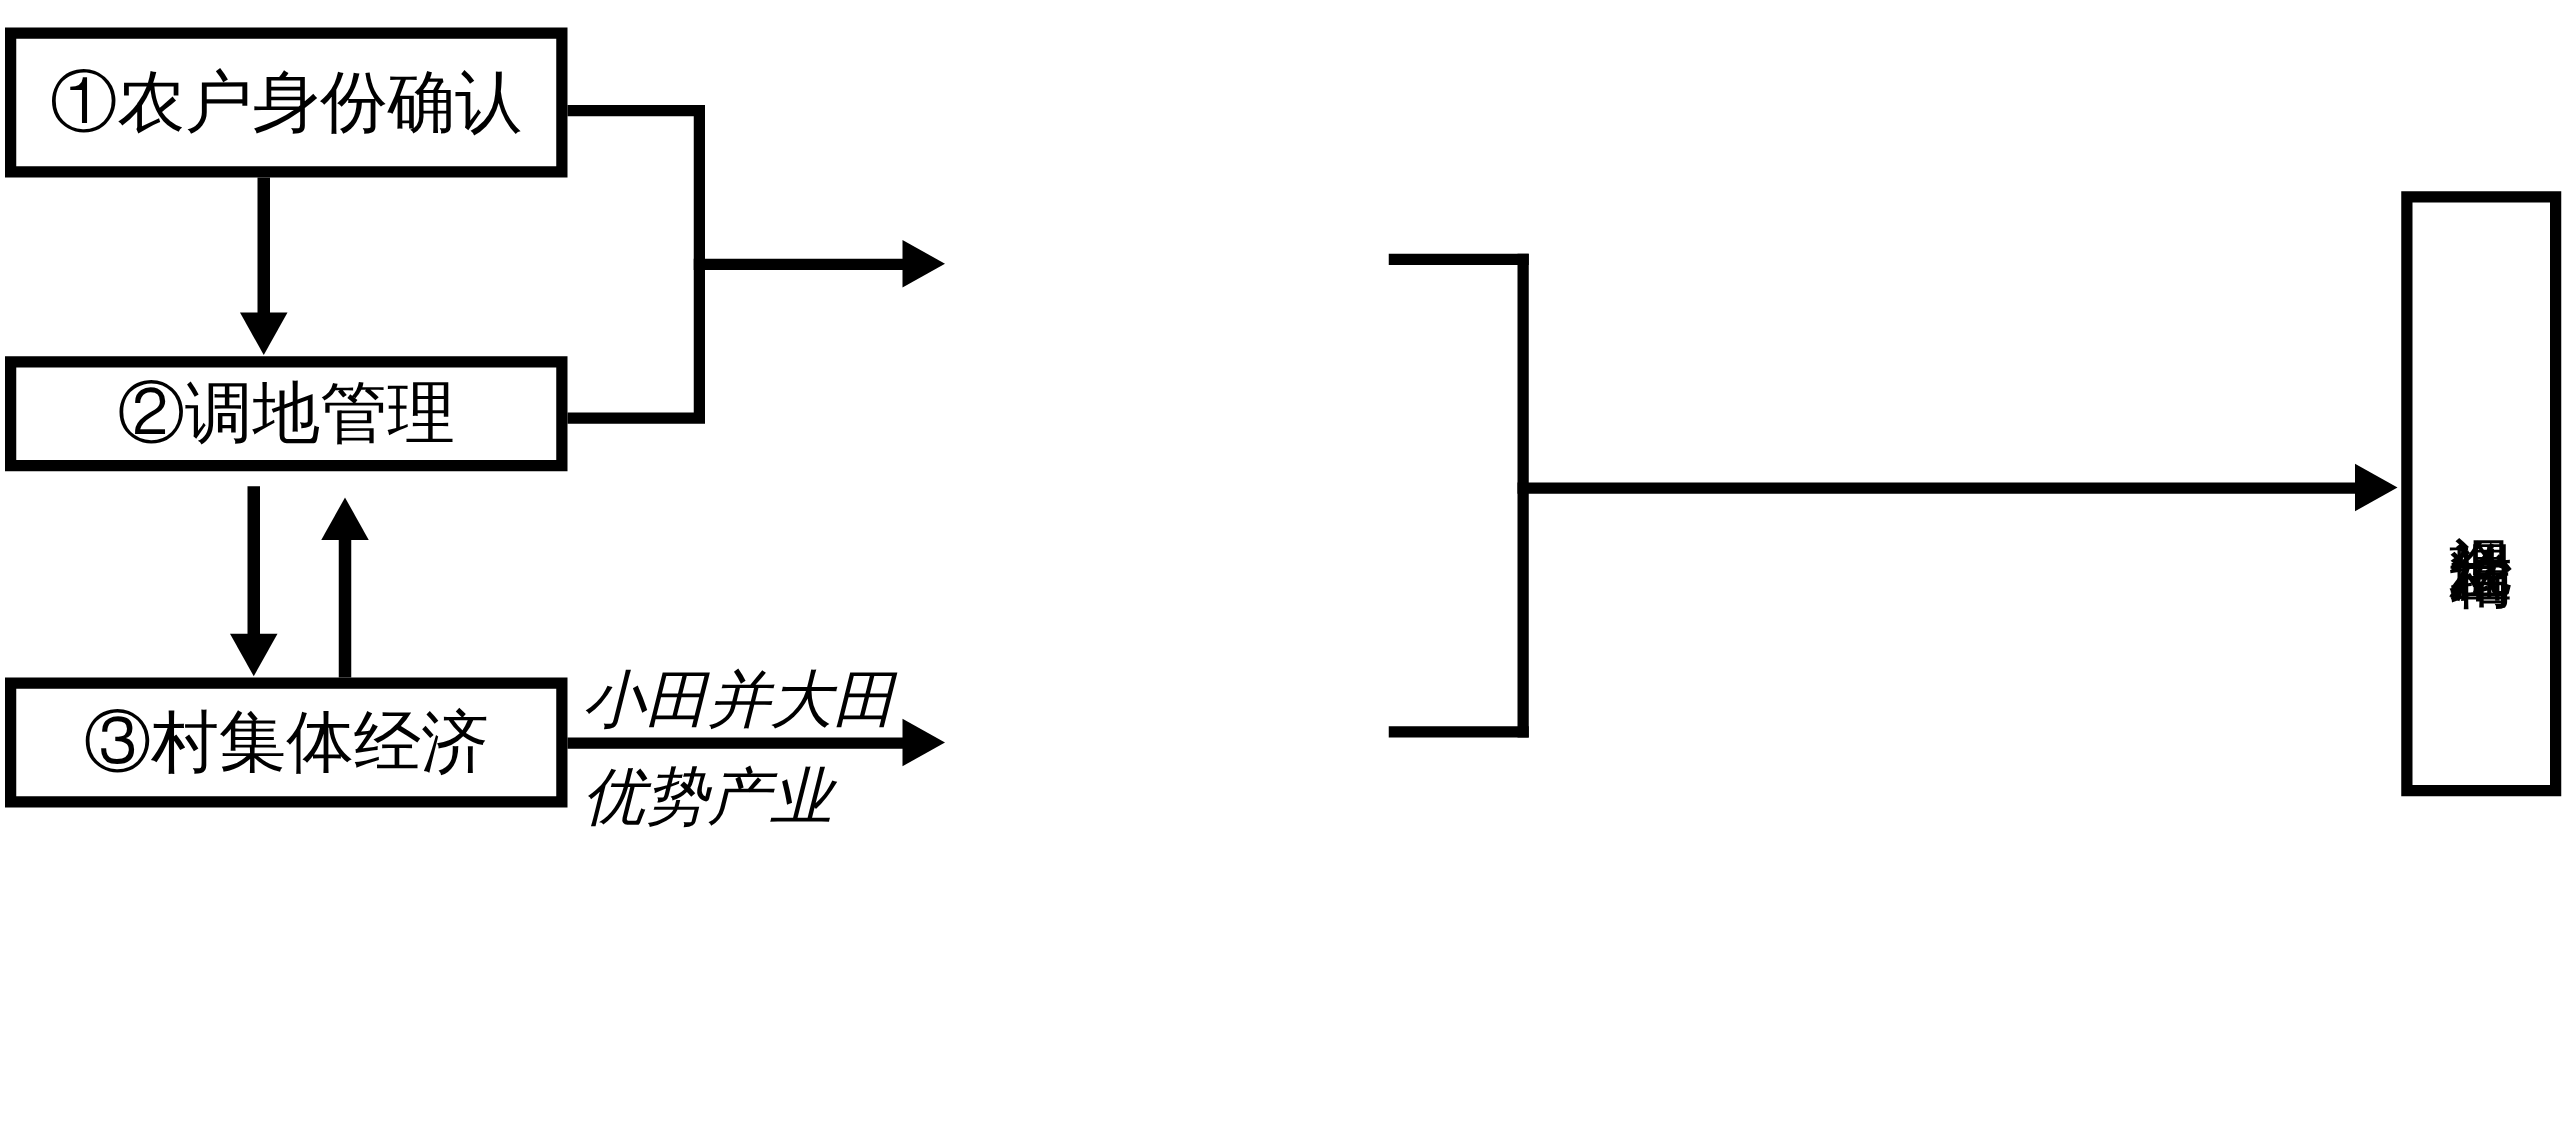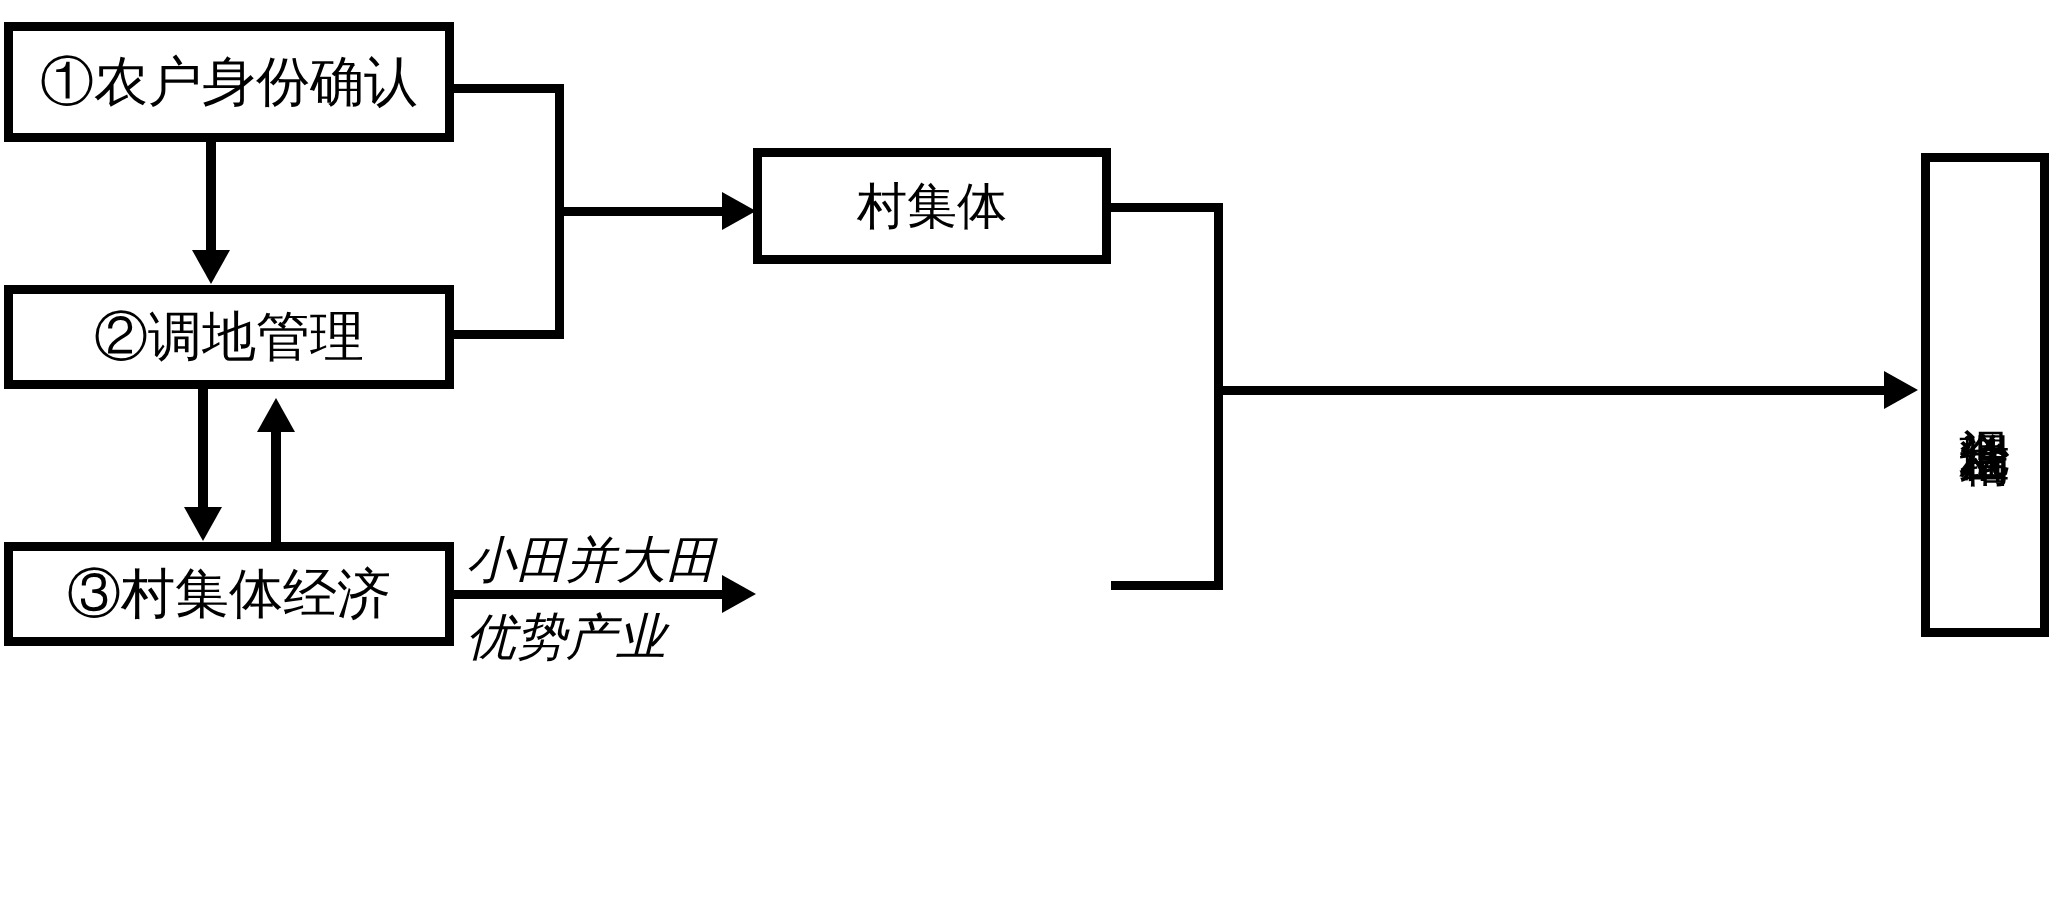--- a/index.html
+++ b/index.html
@@ -26,21 +26,21 @@
     color: #000000;
     line-height: 1.05;
     text-align: center;
   }
   .node-label {
     display: block;
     white-space: nowrap;
   }
   
   #node-farmer-identity { left: 4px;  top: 22px;  width: 450px; height: 120px; font-size: 54px; }
-  #node-land-adjust     { left: 4px;  top: 285px; width: 450px; height: 104px; font-size: 54px; }
+  #node-land-adjust     { left: 4px;  top: 285px; width: 450px; height: 92px; font-size: 54px; }
   #node-village-economy { left: 4px;  top: 542px; width: 450px; height: 104px; font-size: 54px; justify-content: center; }
   
   #node-village-collective { left: 753px; top: 148px; width: 358px; height: 116px; font-size: 50px; }
   #node-market             { left: 753px; top: 536px; width: 358px; height: 114px; font-size: 50px; }
   
   #node-mixed-governance {
     left: 1921px; top: 153px; width: 128px; height: 484px; font-size: 50px;
   }
   #node-mixed-governance .node-label {
     writing-mode: vertical-rl;
@@ -98,23 +98,20 @@
   </div>
 
   <div class="node" id="node-land-adjust">
     <span class="node-label">②调地管理</span>
   </div>
 
   <div class="node" id="node-village-economy">
     <span class="node-label">③村集体经济</span>
   </div>
 
-  <div class="node" id="node-village-collective">
-    <span class="node-label">村集体</span>
-  </div>
 
 
   <div class="node" id="node-mixed-governance">
     <span class="node-label">混合治理结构</span>
   </div>
 
   <div class="seg" style="left:206px; top:142px; width:10px; height:110px;"></div>
   <div class="arrow-head arrow-down" style="left:192px; top:250px;"></div>
 
   <div class="seg" style="left:198px; top:389px; width:10px; height:120px;"></div>

